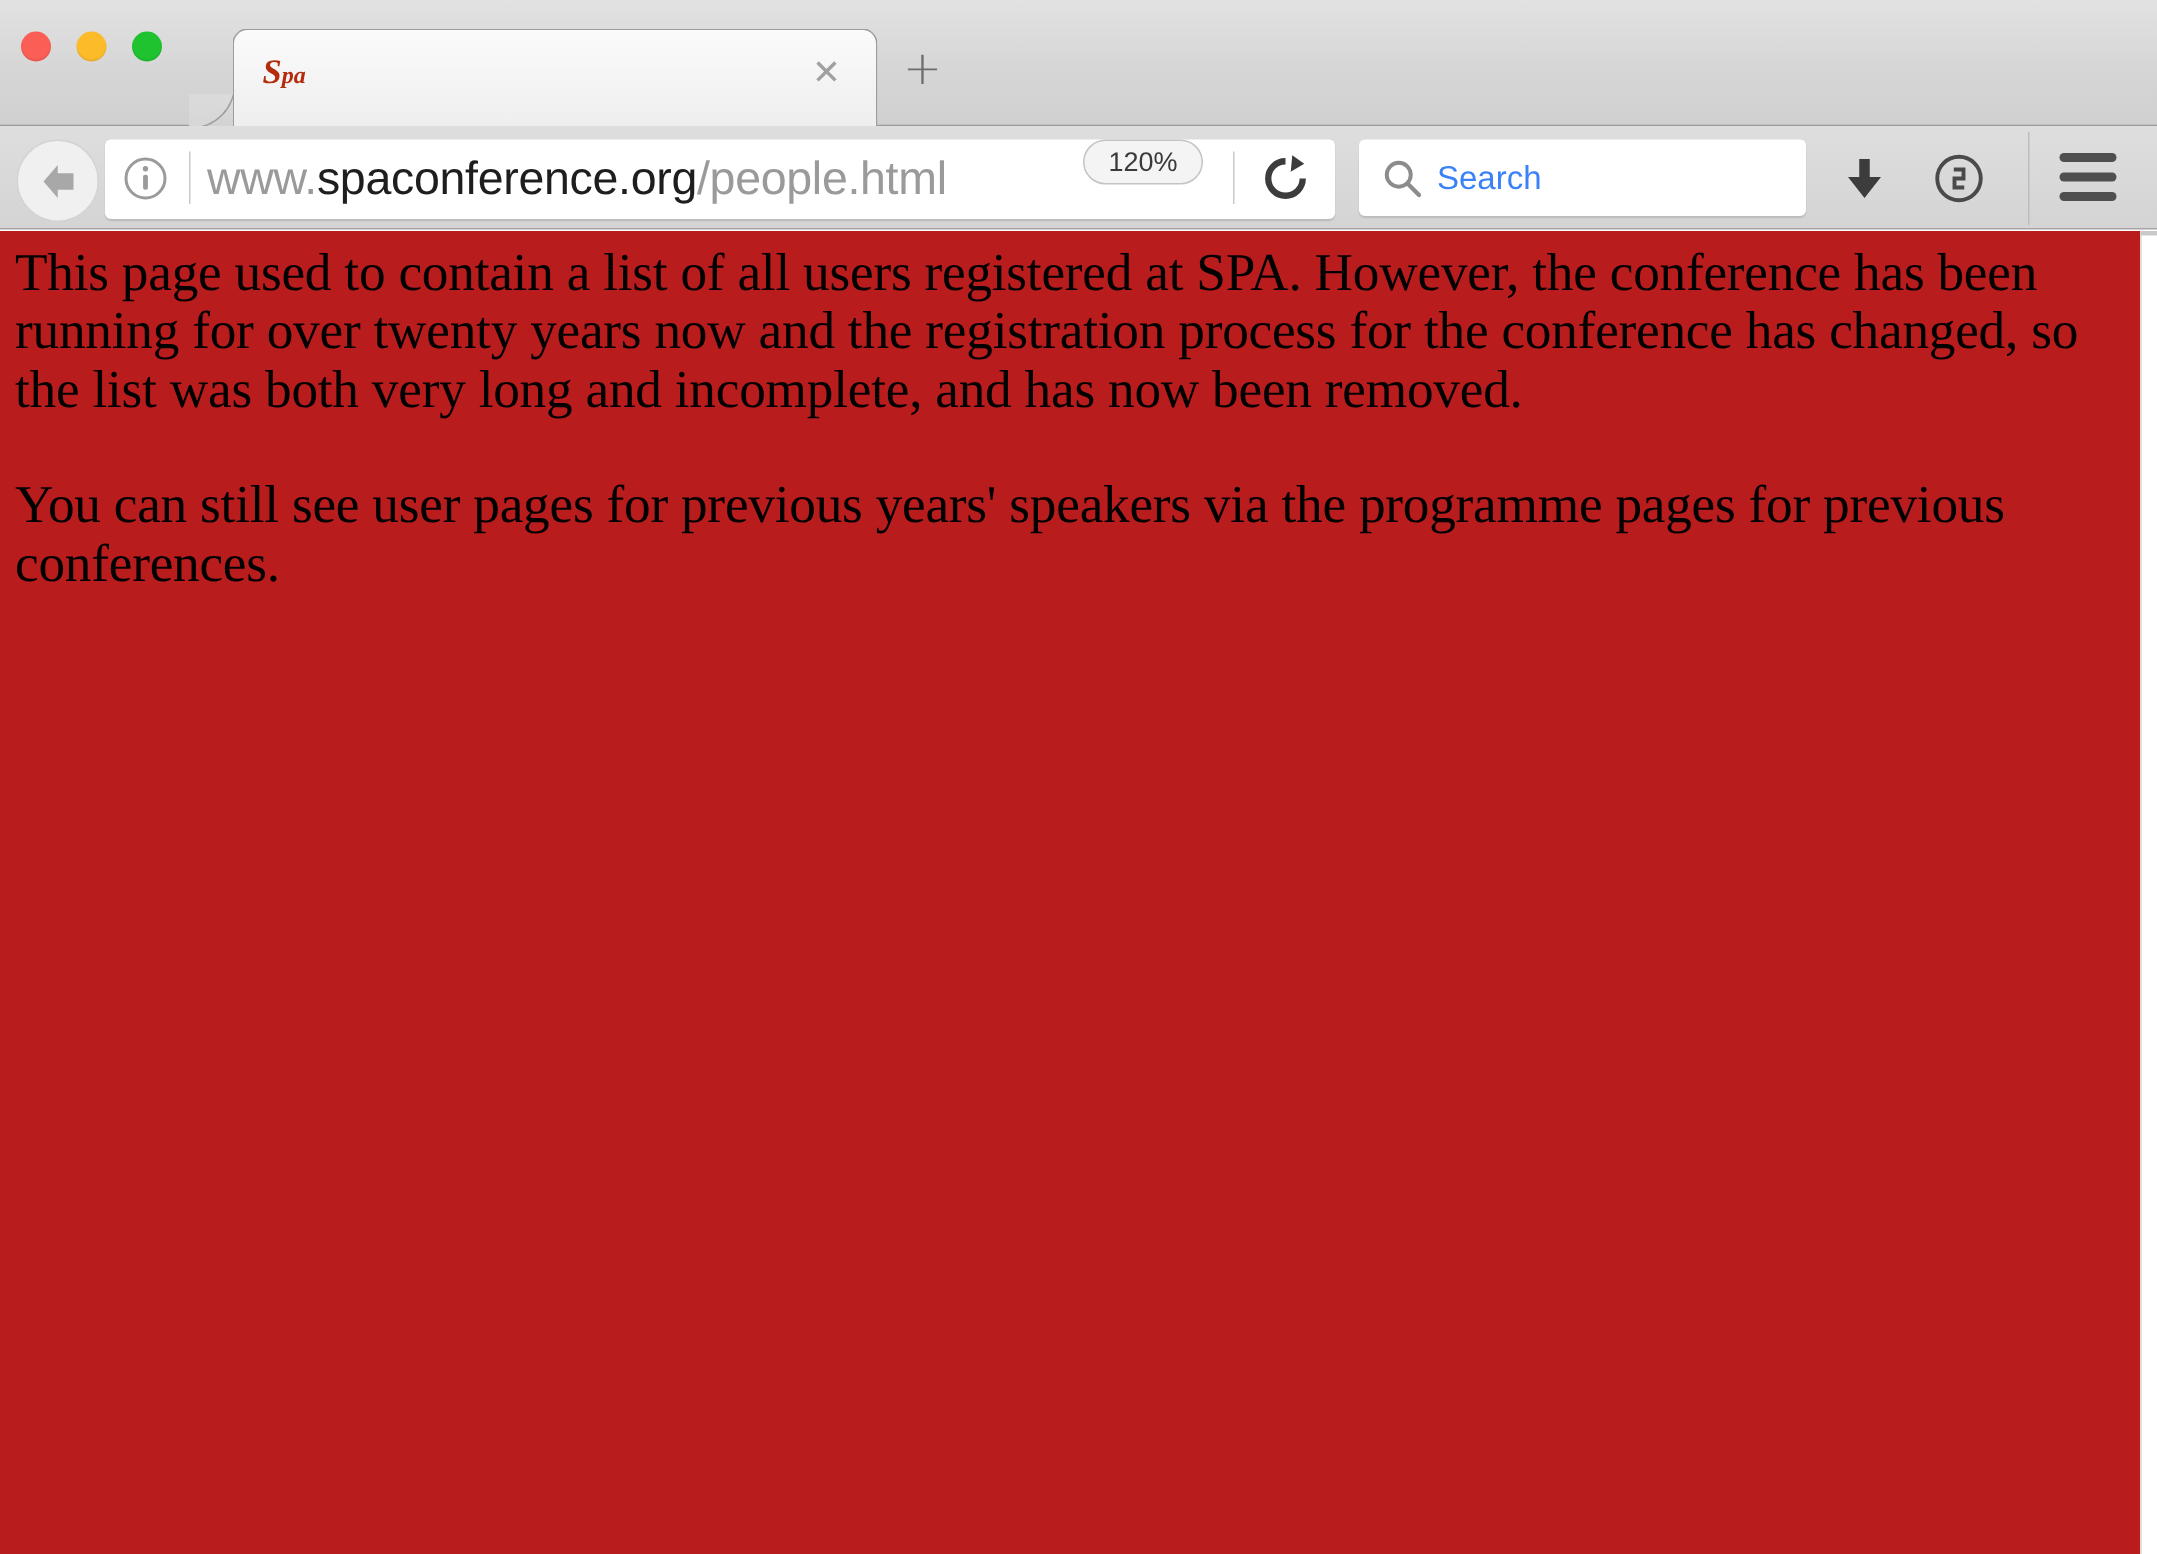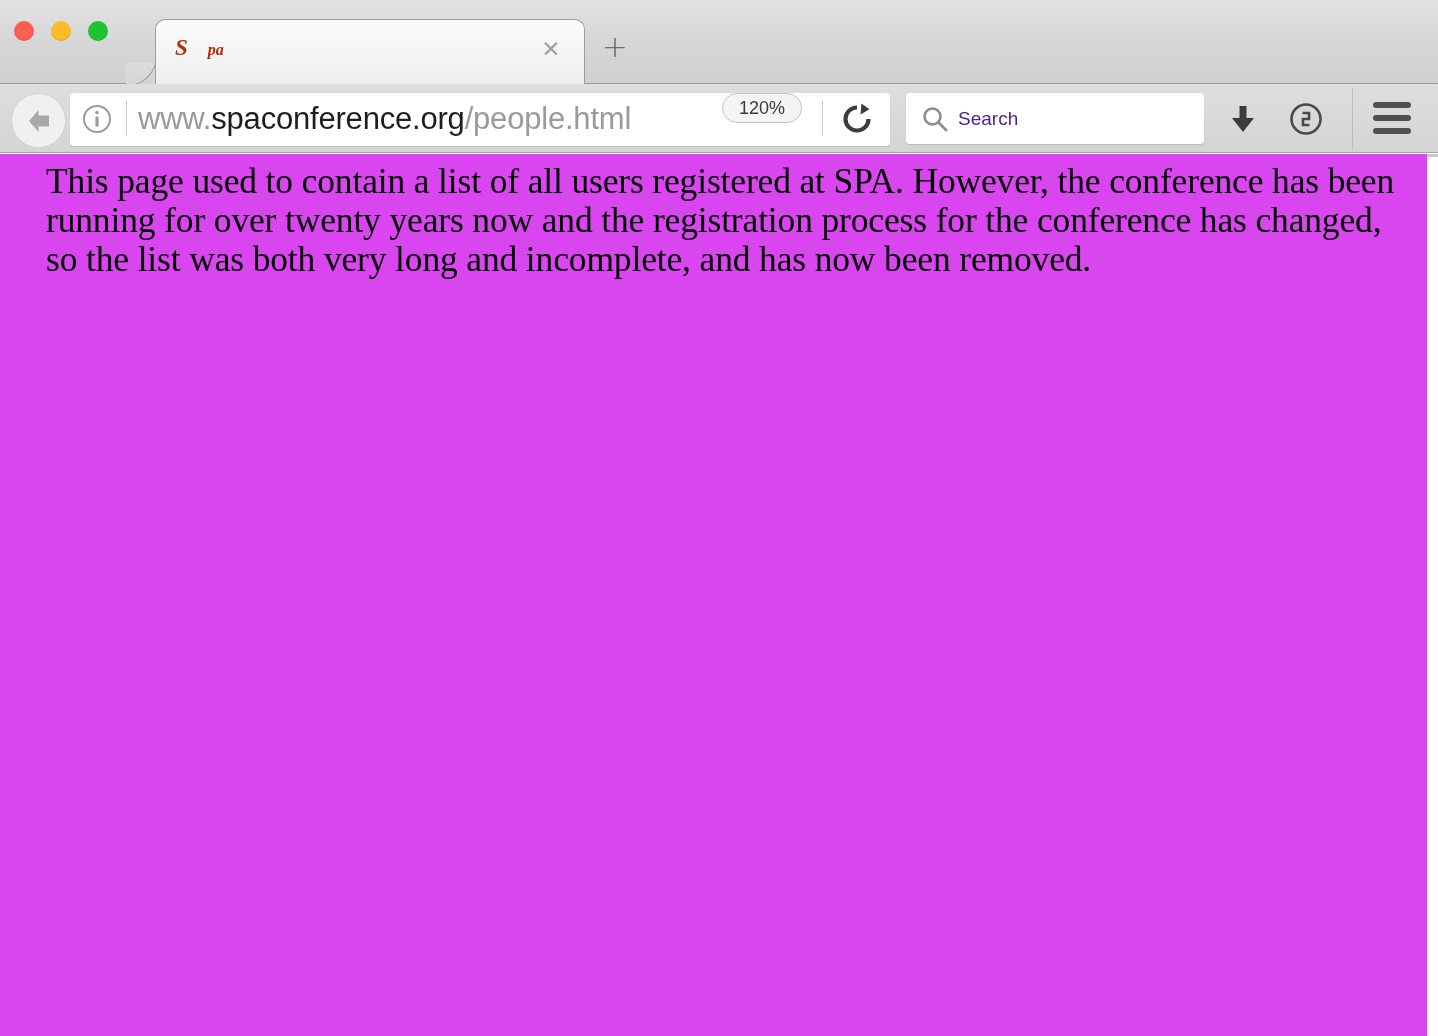--- a/index.html
+++ b/index.html
@@ -79,21 +79,21 @@
     left: 175px; top: 33px;
     width: 42px; height: 30px;
     font-family: "Liberation Serif", serif;
     color: #b32d0d;
     font-style: italic;
     font-weight: bold;
     line-height: 30px;
     letter-spacing: 0px;
   }
   #tab-favicon .big { font-size: 23px; }
-  #tab-favicon .sm  { font-size: 16px; margin-left: 20px; }
+  #tab-favicon .sm  { font-size: 16px; }
 
   #tab-title {
     position: absolute;
     left: 245px; top: 34px;
     width: 290px;
     font-size: 20.5px;
     color: #2b2b2b;
     white-space: nowrap;
     overflow: hidden;
     letter-spacing: -0.1px;
@@ -212,23 +212,23 @@
     box-shadow: 0 1px 1px rgba(0,0,0,.12);
   }
   #search-icon-wrap {
     position: absolute;
     left: 920px; top: 104px;
     width: 30px; height: 30px;
   }
   #search-placeholder {
     position: absolute;
     left: 958px; top: 103px;
-    font-size: 19px;
+    font-size: 22px;
     line-height: 32px;
-    color: #4c1d95;
+    color: #3b82f6;
   }
 
   #download-button {
     position: absolute;
     left: 1224px; top: 100px;
     width: 38px; height: 38px;
     display: flex; align-items: center; justify-content: center;
   }
 
   #password-button {
@@ -256,23 +256,22 @@
     height: 6px;
     background: #4f4f4f;
     border-radius: 3px;
   }
 
   
   #content {
     position: absolute;
     left: 0; top: 154px;
     width: 1427px; height: 882px;
-    background: #d946ef;
+    background: #b91c1c;
     overflow: hidden;
-    padding-left: 36px;
   }
 
   #content-inner {
     padding: 8px 22px 0 10px;
     font-family: "Liberation Serif", "DejaVu Serif", serif;
     color: #000000;
     font-size: 35.5px;
     line-height: 39px;
   }
   #content-inner p {
@@ -383,19 +382,20 @@
 
   <div id="menu-button">
     <span></span>
     <span></span>
     <span></span>
   </div>
 
   <div id="content">
     <div id="content-inner">
       <p>This page used to contain a list of all users registered at SPA. However, the conference has been running for over twenty years now and the registration process for the conference has changed, so the list was both very long and incomplete, and has now been removed.</p>
+      <p>You can still see user pages for previous years' speakers via the programme pages for previous conferences.</p>
     </div>
   </div>
 
   <div id="right-edge"></div>
   <div id="right-edge-top"></div>
 
 </div>
 
 </body></html>

